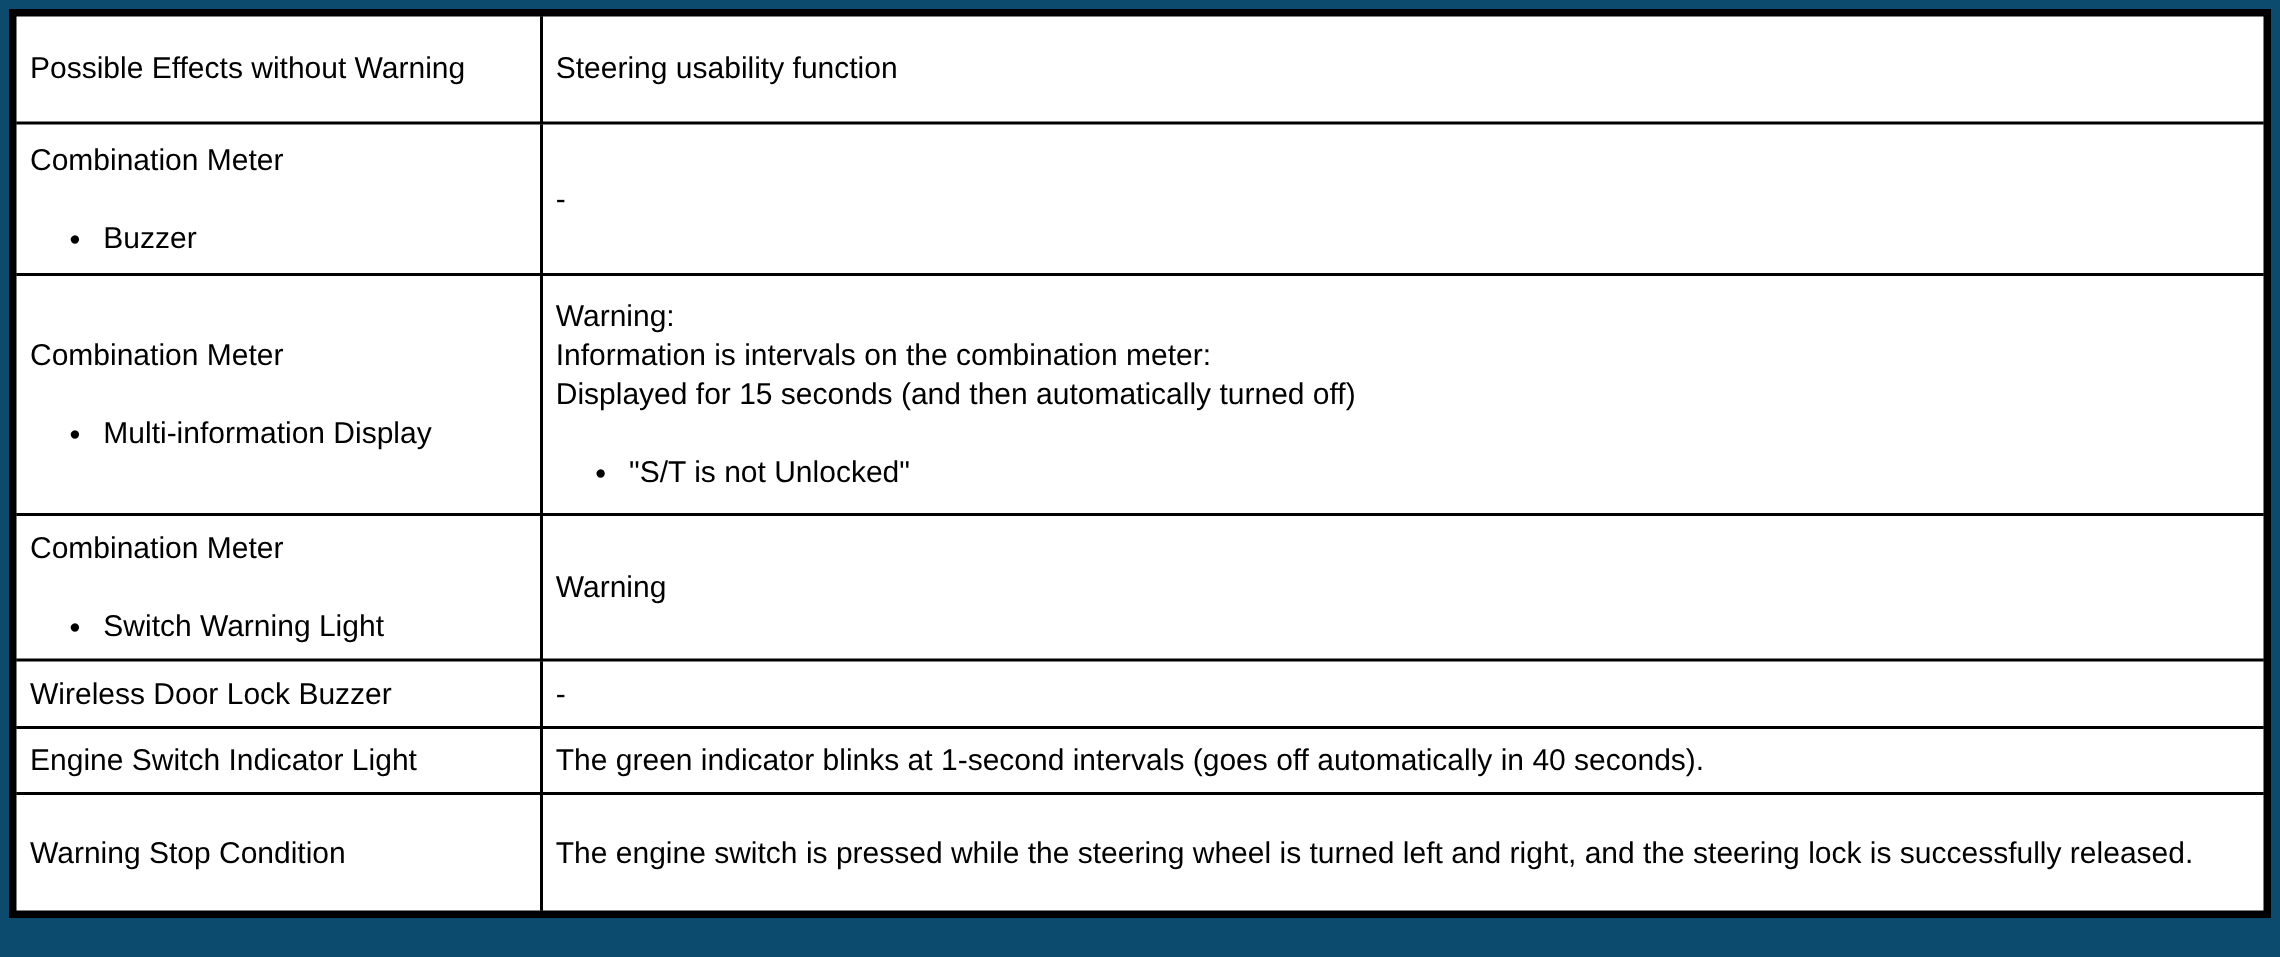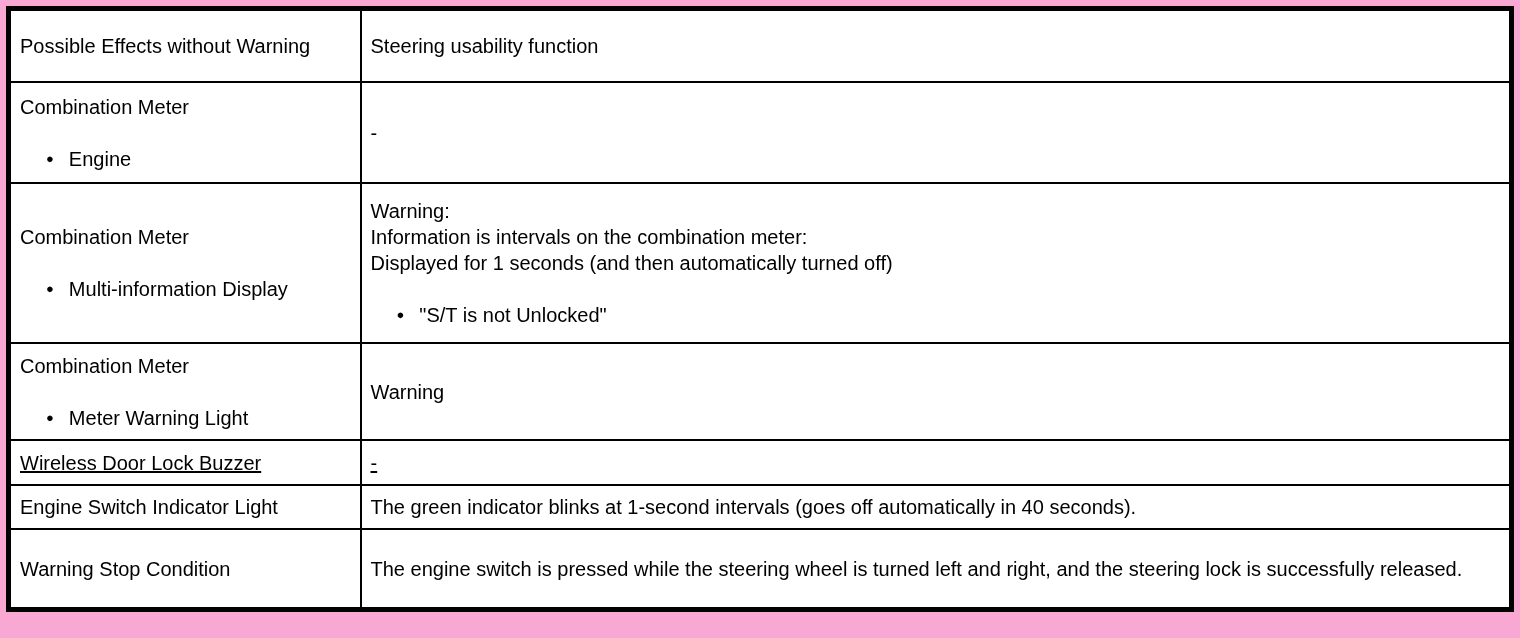--- a/index.html
+++ b/index.html
@@ -8,21 +8,21 @@
     background: #ffffff;
     color: #000000;
     font-family: "Liberation Sans", sans-serif;
     font-size: 20px;
   }
   .doc {
     width: 1520px;
     height: 638px;
     box-sizing: border-box;
     padding: 6px 6px;
-    background: #f9a8d4;
+    background: #0c4a6e;
   }
   table.spec-table {
     border-collapse: collapse;
     table-layout: fixed;
     width: 1508px;
     border: 5px solid #000000;
     background: #ffffff;
   }
   table.spec-table td {
     border: 2px solid #000000;
@@ -30,21 +30,21 @@
     padding: 0 9px;
     line-height: 26px;
     overflow: hidden;
   }
   col.c-label { width: 352px; }
   tr.r1 td { height: 70px; }
   tr.r2 td { height: 41px; }
   tr.r3 td { height: 99px; }
   tr.r4 td { height: 158px; margin-left: 21px; }
   tr.r5 td { height: 95px; }
-  tr.r6 td { height: 43px; text-decoration: underline; }
+  tr.r6 td { height: 43px; }
   tr.r7 td { height: 42px; }
   tr.r8 td { height: 77px; }
   .wrap-narrow { max-width: 295px; }
   .cell-stack { display: flex; flex-direction: column; justify-content: center; }
   .spacer-line { height: 26px; }
   .bullet-line {
     display: flex;
     align-items: center;
     margin-left: 26px;
   }
@@ -75,21 +75,21 @@
     </tr>
 
 
     <tr class="r3">
       <td>
         <div class="cell-stack">
           <div>Combination Meter</div>
           <div class="spacer-line"></div>
           <div class="bullet-line">
             <span class="bullet">●</span>
-            <span>Engine</span>
+            <span>Buzzer</span>
           </div>
         </div>
       </td>
       <td>
         <div>-</div>
       </td>
     </tr>
 
     <tr class="r4">
       <td>
@@ -99,38 +99,38 @@
           <div class="bullet-line">
             <span class="bullet">●</span>
             <span>Multi-information Display</span>
           </div>
         </div>
       </td>
       <td>
         <div class="cell-stack">
           <div>Warning:</div>
           <div>Information is intervals on the combination meter:</div>
-          <div>Displayed for 1 seconds (and then automatically turned off)</div>
+          <div>Displayed for 15 seconds (and then automatically turned off)</div>
           <div class="spacer-line"></div>
           <div class="bullet-line">
             <span class="bullet">●</span>
             <span>"S/T is not Unlocked"</span>
           </div>
         </div>
       </td>
     </tr>
 
     <tr class="r5">
       <td>
         <div class="cell-stack">
           <div>Combination Meter</div>
           <div class="spacer-line"></div>
           <div class="bullet-line">
             <span class="bullet">●</span>
-            <span>Meter Warning Light</span>
+            <span>Switch Warning Light</span>
           </div>
         </div>
       </td>
       <td>
         <div>Warning</div>
       </td>
     </tr>
 
     <tr class="r6">
       <td>

